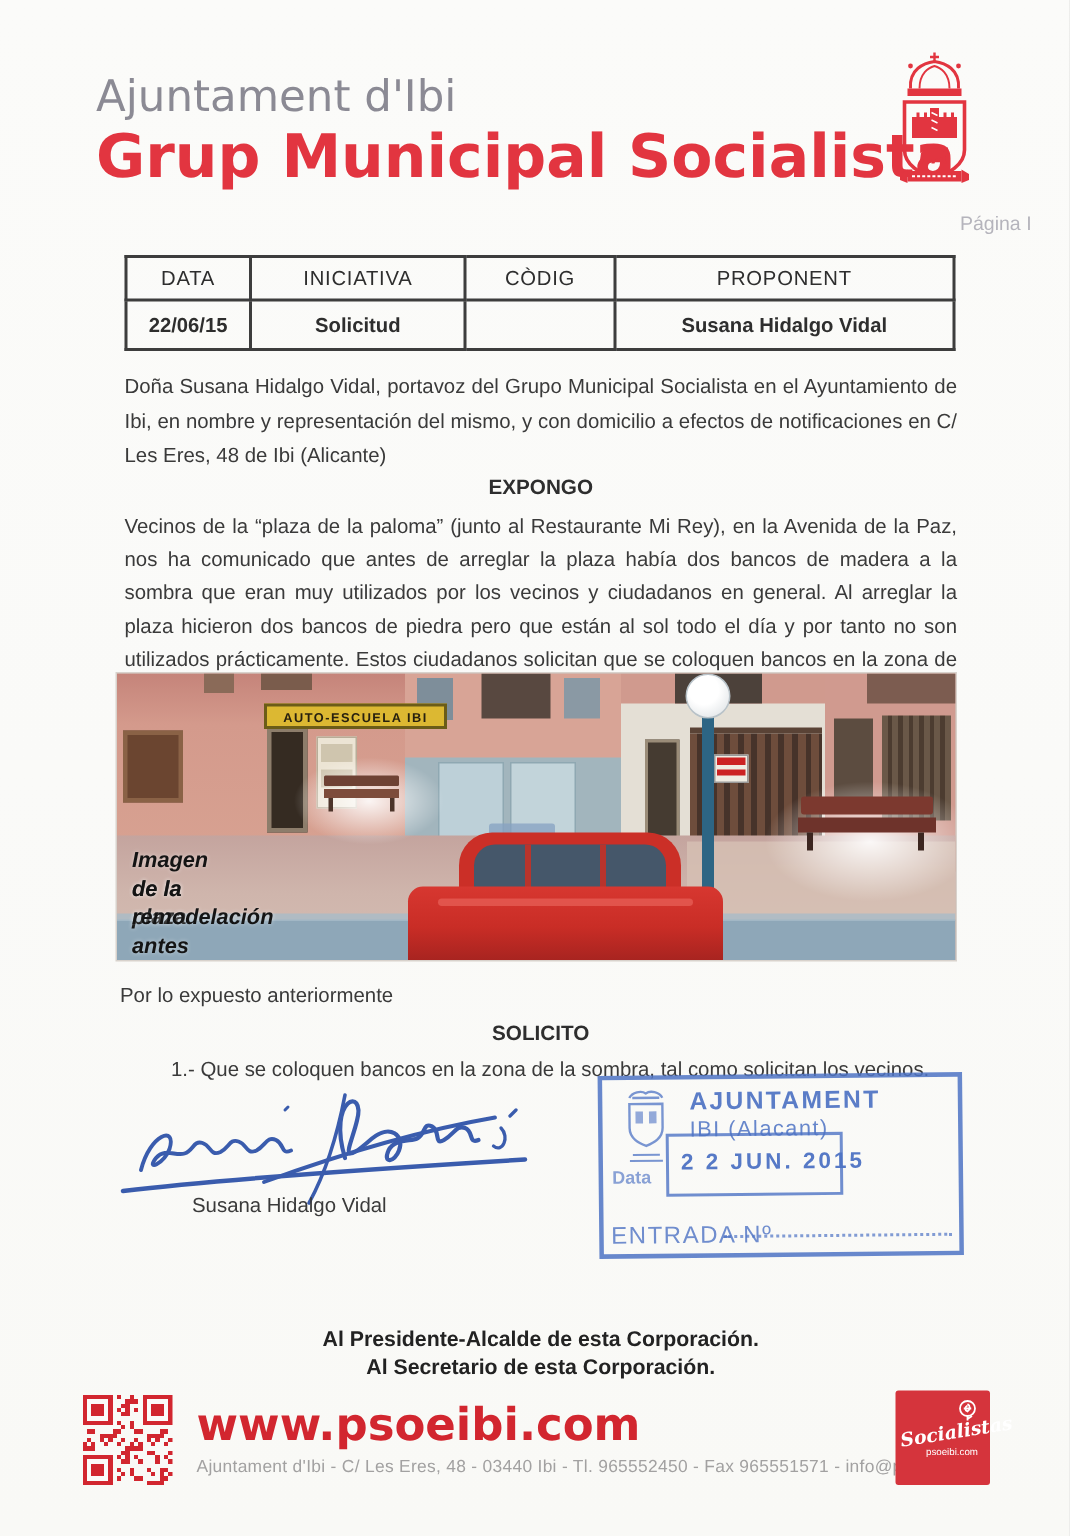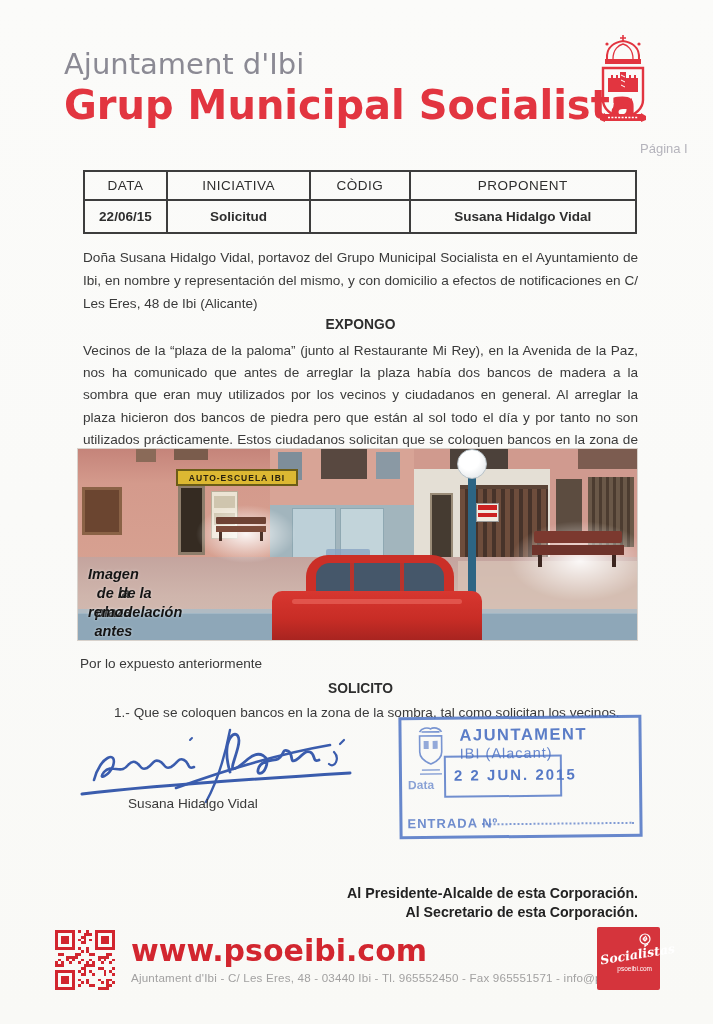--- a/index.html
+++ b/index.html
@@ -23,44 +23,44 @@
   .meta-table td { border:2px solid #3d3d3d; text-align:center; font-size:13.5px; color:#2e2e2e; }
   .meta-table tr.hdr td { height:29px; font-weight:normal; letter-spacing:.5px; }
   .meta-table tr.val td { height:33px; font-weight:bold; }
 
   
   .para { left:83px; width:555px; font-size:13.6px; line-height:23px; text-align:justify; color:#3a3a3a; }
   .center-head { left:83px; width:555px; text-align:center; font-weight:bold; font-size:13.8px; color:#2e2e2e; }
   .plain { font-size:13.6px; color:#3a3a3a; }
 
   
-  .photo { left:78px; top:449px; width:559px; height:191px; overflow:hidden; background:#c9aba4; box-shadow:0 0 0 1px #d8d2cc;text-align:center; }
+  .photo { left:78px; top:449px; width:559px; height:191px; overflow:hidden; background:#c9aba4; box-shadow:0 0 0 1px #d8d2cc; }
   .photo * { position:absolute; }
   .caption { left:10px; top:116px; font-size:14.5px; font-weight:bold; font-style:italic; color:#141414; line-height:19px; z-index:30; text-shadow:0 0 3px rgba(255,255,255,.5); }
   .glow { background:radial-gradient(ellipse closest-side, rgba(255,255,255,.9), rgba(255,255,255,0)); z-index:8; }
 
   
   .sig { left:78px; top:714px; }
   .sig-name { left:128px; top:796px; font-size:13.6px; color:#3a3a3a; }
   .sig-role { left:128px; top:822px; font-size:13.6px; color:#3a3a3a; }
 
   
   .stamp { left:399px; top:716px; width:243px; height:122px; border:3px solid rgba(78,115,196,.85);
            color:#4e73c4; transform:rotate(-.6deg); background:rgba(255,255,255,.0); }
   .stamp * { position:absolute; }
   .stamp-org { left:58px; top:6px; font-size:16.5px; font-weight:bold; letter-spacing:1.5px; opacity:.92; }
   .stamp-city { left:58px; top:26px; font-size:14.5px; letter-spacing:1px; opacity:.85; }
   .stamp-data { left:6px; top:58px; font-size:12px; font-weight:bold; opacity:.65; }
   .stamp-box { left:42px; top:36px; width:118px; height:42px; border:2px solid rgba(78,115,196,.8); }
   .stamp-date { left:52px; top:47px; font-size:15px; font-weight:bold; letter-spacing:2px; opacity:.95; white-space:nowrap; }
-  .stamp-entrada { left:5px; top:96px; font-size:13px; font-weight:bold; letter-spacing:1px; opacity:.8; white-space:nowrap; }
+  .stamp-entrada { left:5px; top:96px; font-size:16px; font-weight:normal; letter-spacing:1px; opacity:.8; white-space:nowrap; }
   .stamp-dots { left:80px; top:104px; width:152px; border-bottom:2px dotted rgba(78,115,196,.7); }
 
   
-  .closing { left:83px; width:555px; text-align:right; font-weight:bold; font-size:14.2px; color:#222; line-height:19px; }
+  .closing { left:83px; width:555px; text-align:center; font-weight:bold; font-size:14.2px; color:#222; line-height:19px; }
 
   
   .qr { left:55px; top:930px; }
   .site { left:131px; top:933px; font-size:30px; font-weight:bold; color:#d2262f; font-family:"DejaVu Sans", sans-serif; }
   .addr { left:131px; top:971px; font-size:11.6px; color:#a2a1a1; letter-spacing:.2px; }
   .logo-box { left:597px; top:927px; width:63px; height:63px; background:#d5343c; border-radius:2px; }
   .logo-script { position:absolute; left:3px; top:21px; width:58px; text-align:center; color:#fff;
                  font-family:"DejaVu Serif", serif; font-style:italic; font-weight:bold; font-size:12.5px;
                  transform:rotate(-9deg); }
   .logo-sub { position:absolute; left:0; top:38px; width:60px; text-align:right; color:#fff; font-size:6.5px; padding-right:5px; }

